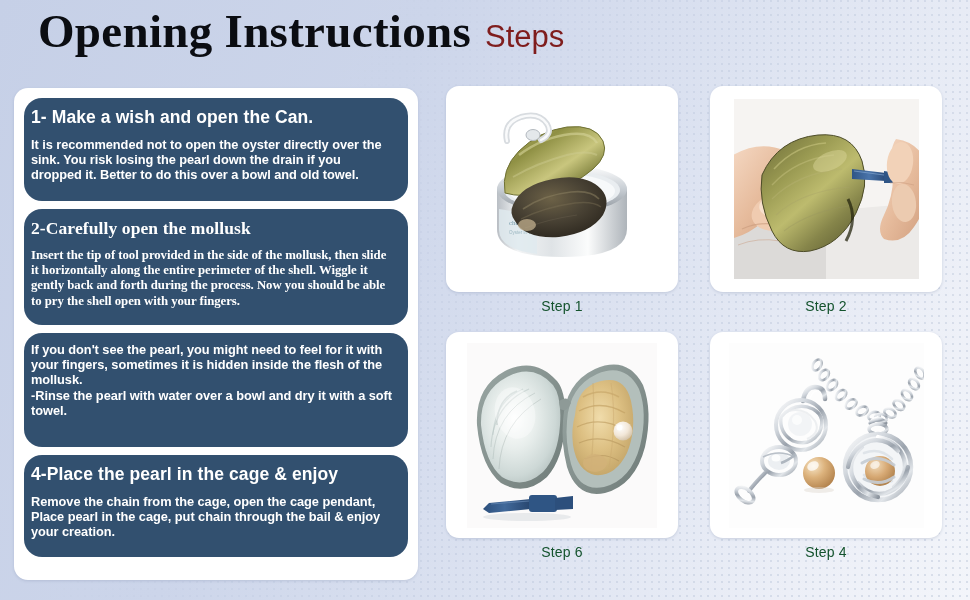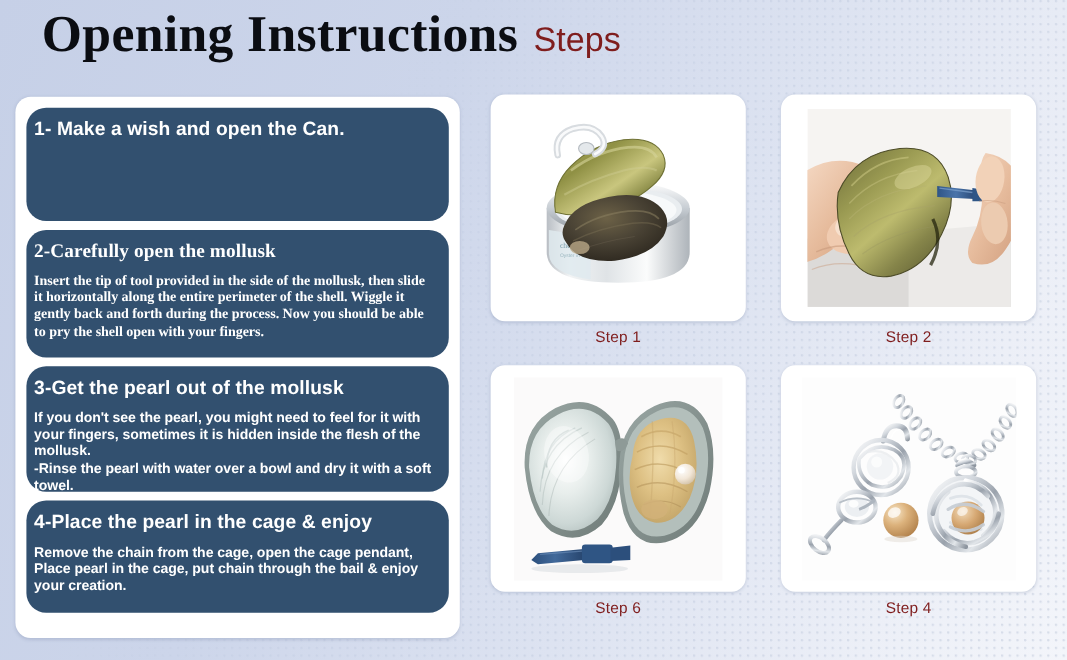--- a/index.html
+++ b/index.html
@@ -90,21 +90,21 @@
     width:232px; height:206px;
     background:#ffffff;
     border-radius:13px;
     box-shadow:0 1px 3px rgba(70,90,130,.20);
     display:flex; align-items:center; justify-content:center;
     overflow:hidden;
     position:relative;
   }
   .photo-caption {
     margin-top:6px;
-    font-size:14px; color:#7f1d1d; font-weight:400;
+    font-size:14px; color:#14532d; font-weight:400;
     letter-spacing:.2px;
   }
   .photo-svg { display:block; }
 </style>
 </head>
 <body>
 
 <div id="bg-base"></div>
 <div id="bg-texture"></div>
 
@@ -112,29 +112,29 @@
 
   <div class="header">
     <span class="title-main">Opening Instructions</span>
     <span class="title-sub">Steps</span>
   </div>
 
   <div class="steps-panel">
 
     <div class="step-card" id="step-card-1">
       <div class="step-card-title">1- Make a wish and open the Can.</div>
+      <div class="step-card-body">It is recommended not to open the oyster directly over the sink. You risk losing the pearl down the drain if you dropped it. Better to do this over a bowl and old towel.</div>
     </div>
 
     <div class="step-card" id="step-card-2">
       <div class="step-card-title">2-Carefully open the mollusk</div>
       <div class="step-card-body">Insert the tip of tool provided in the side of the mollusk, then slide it horizontally along the entire perimeter of the shell. Wiggle it gently back and forth during the process. Now you should be able to pry the shell open with your fingers.</div>
     </div>
 
     <div class="step-card" id="step-card-3">
-      <div class="step-card-title">3-Get the pearl out of the mollusk</div>
       <div class="step-card-body">If you don't see the pearl, you might need to feel for it with your fingers, sometimes it is hidden inside the flesh of the mollusk.
 -Rinse the pearl with water over a bowl and dry it with a soft towel.</div>
     </div>
 
     <div class="step-card" id="step-card-4">
       <div class="step-card-title">4-Place the pearl in the cage &amp; enjoy</div>
       <div class="step-card-body">Remove the chain from the cage, open the cage pendant, Place pearl in the cage, put chain through the bail &amp; enjoy your creation.</div>
     </div>
 
   </div>

